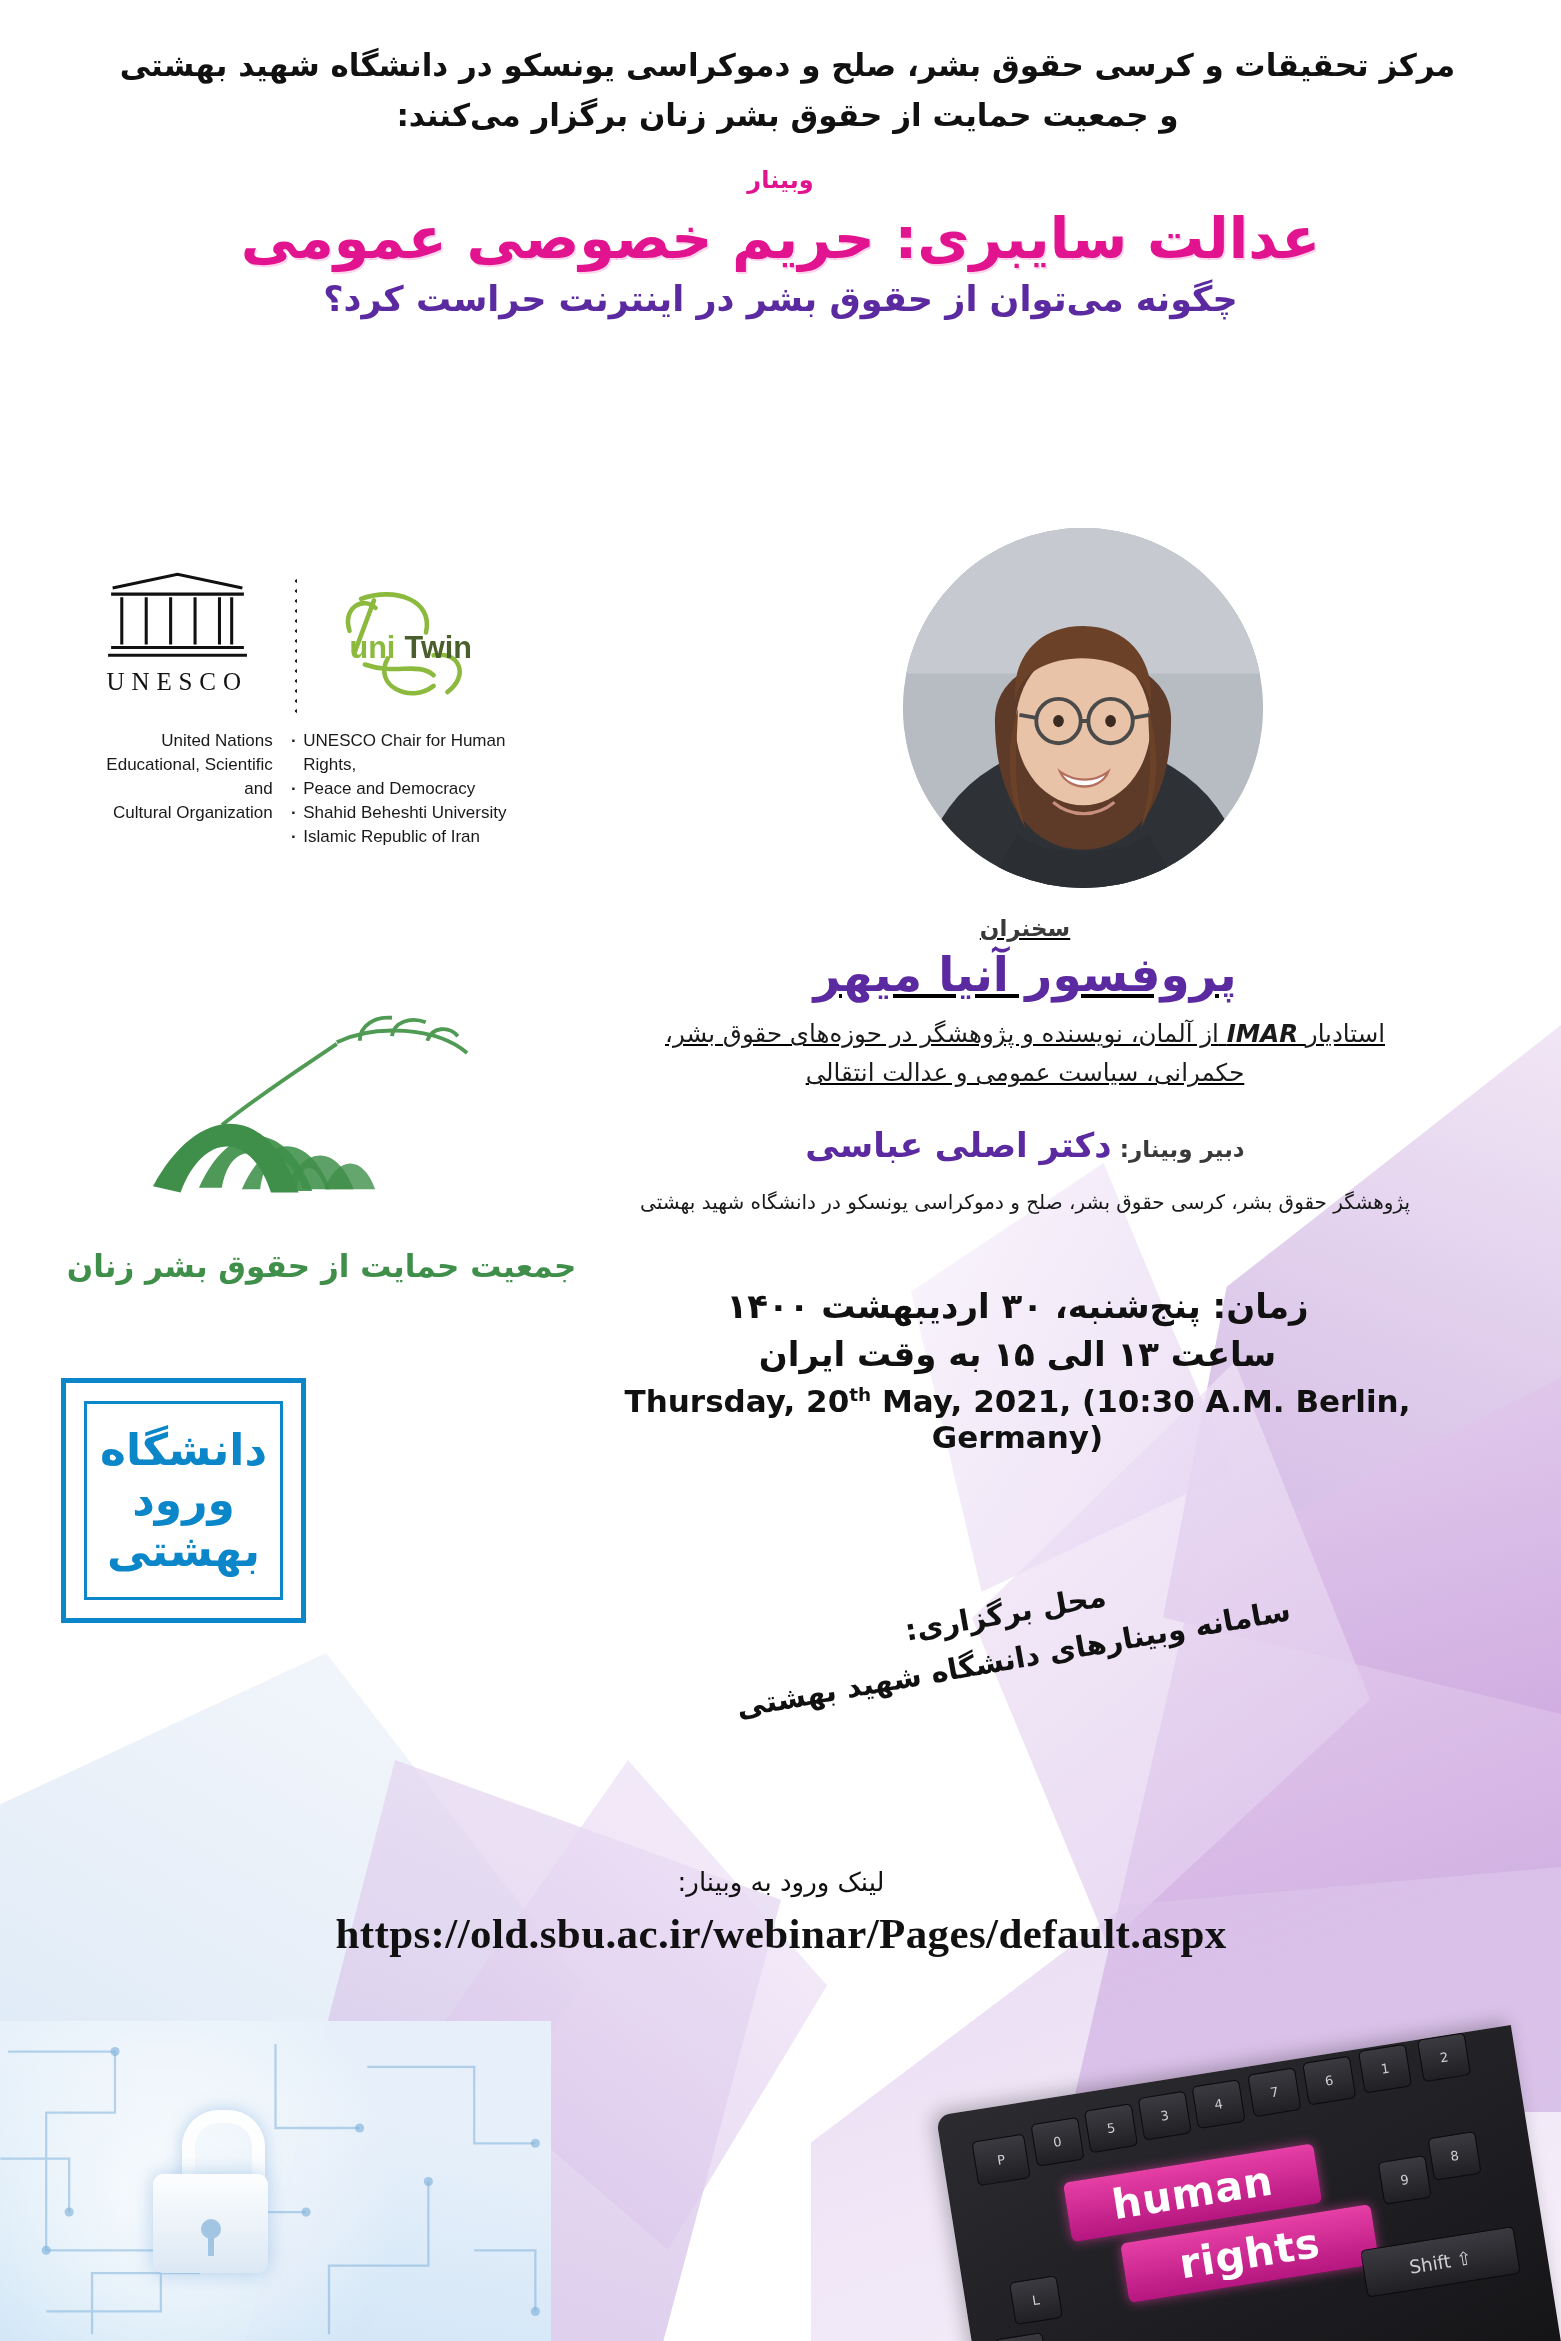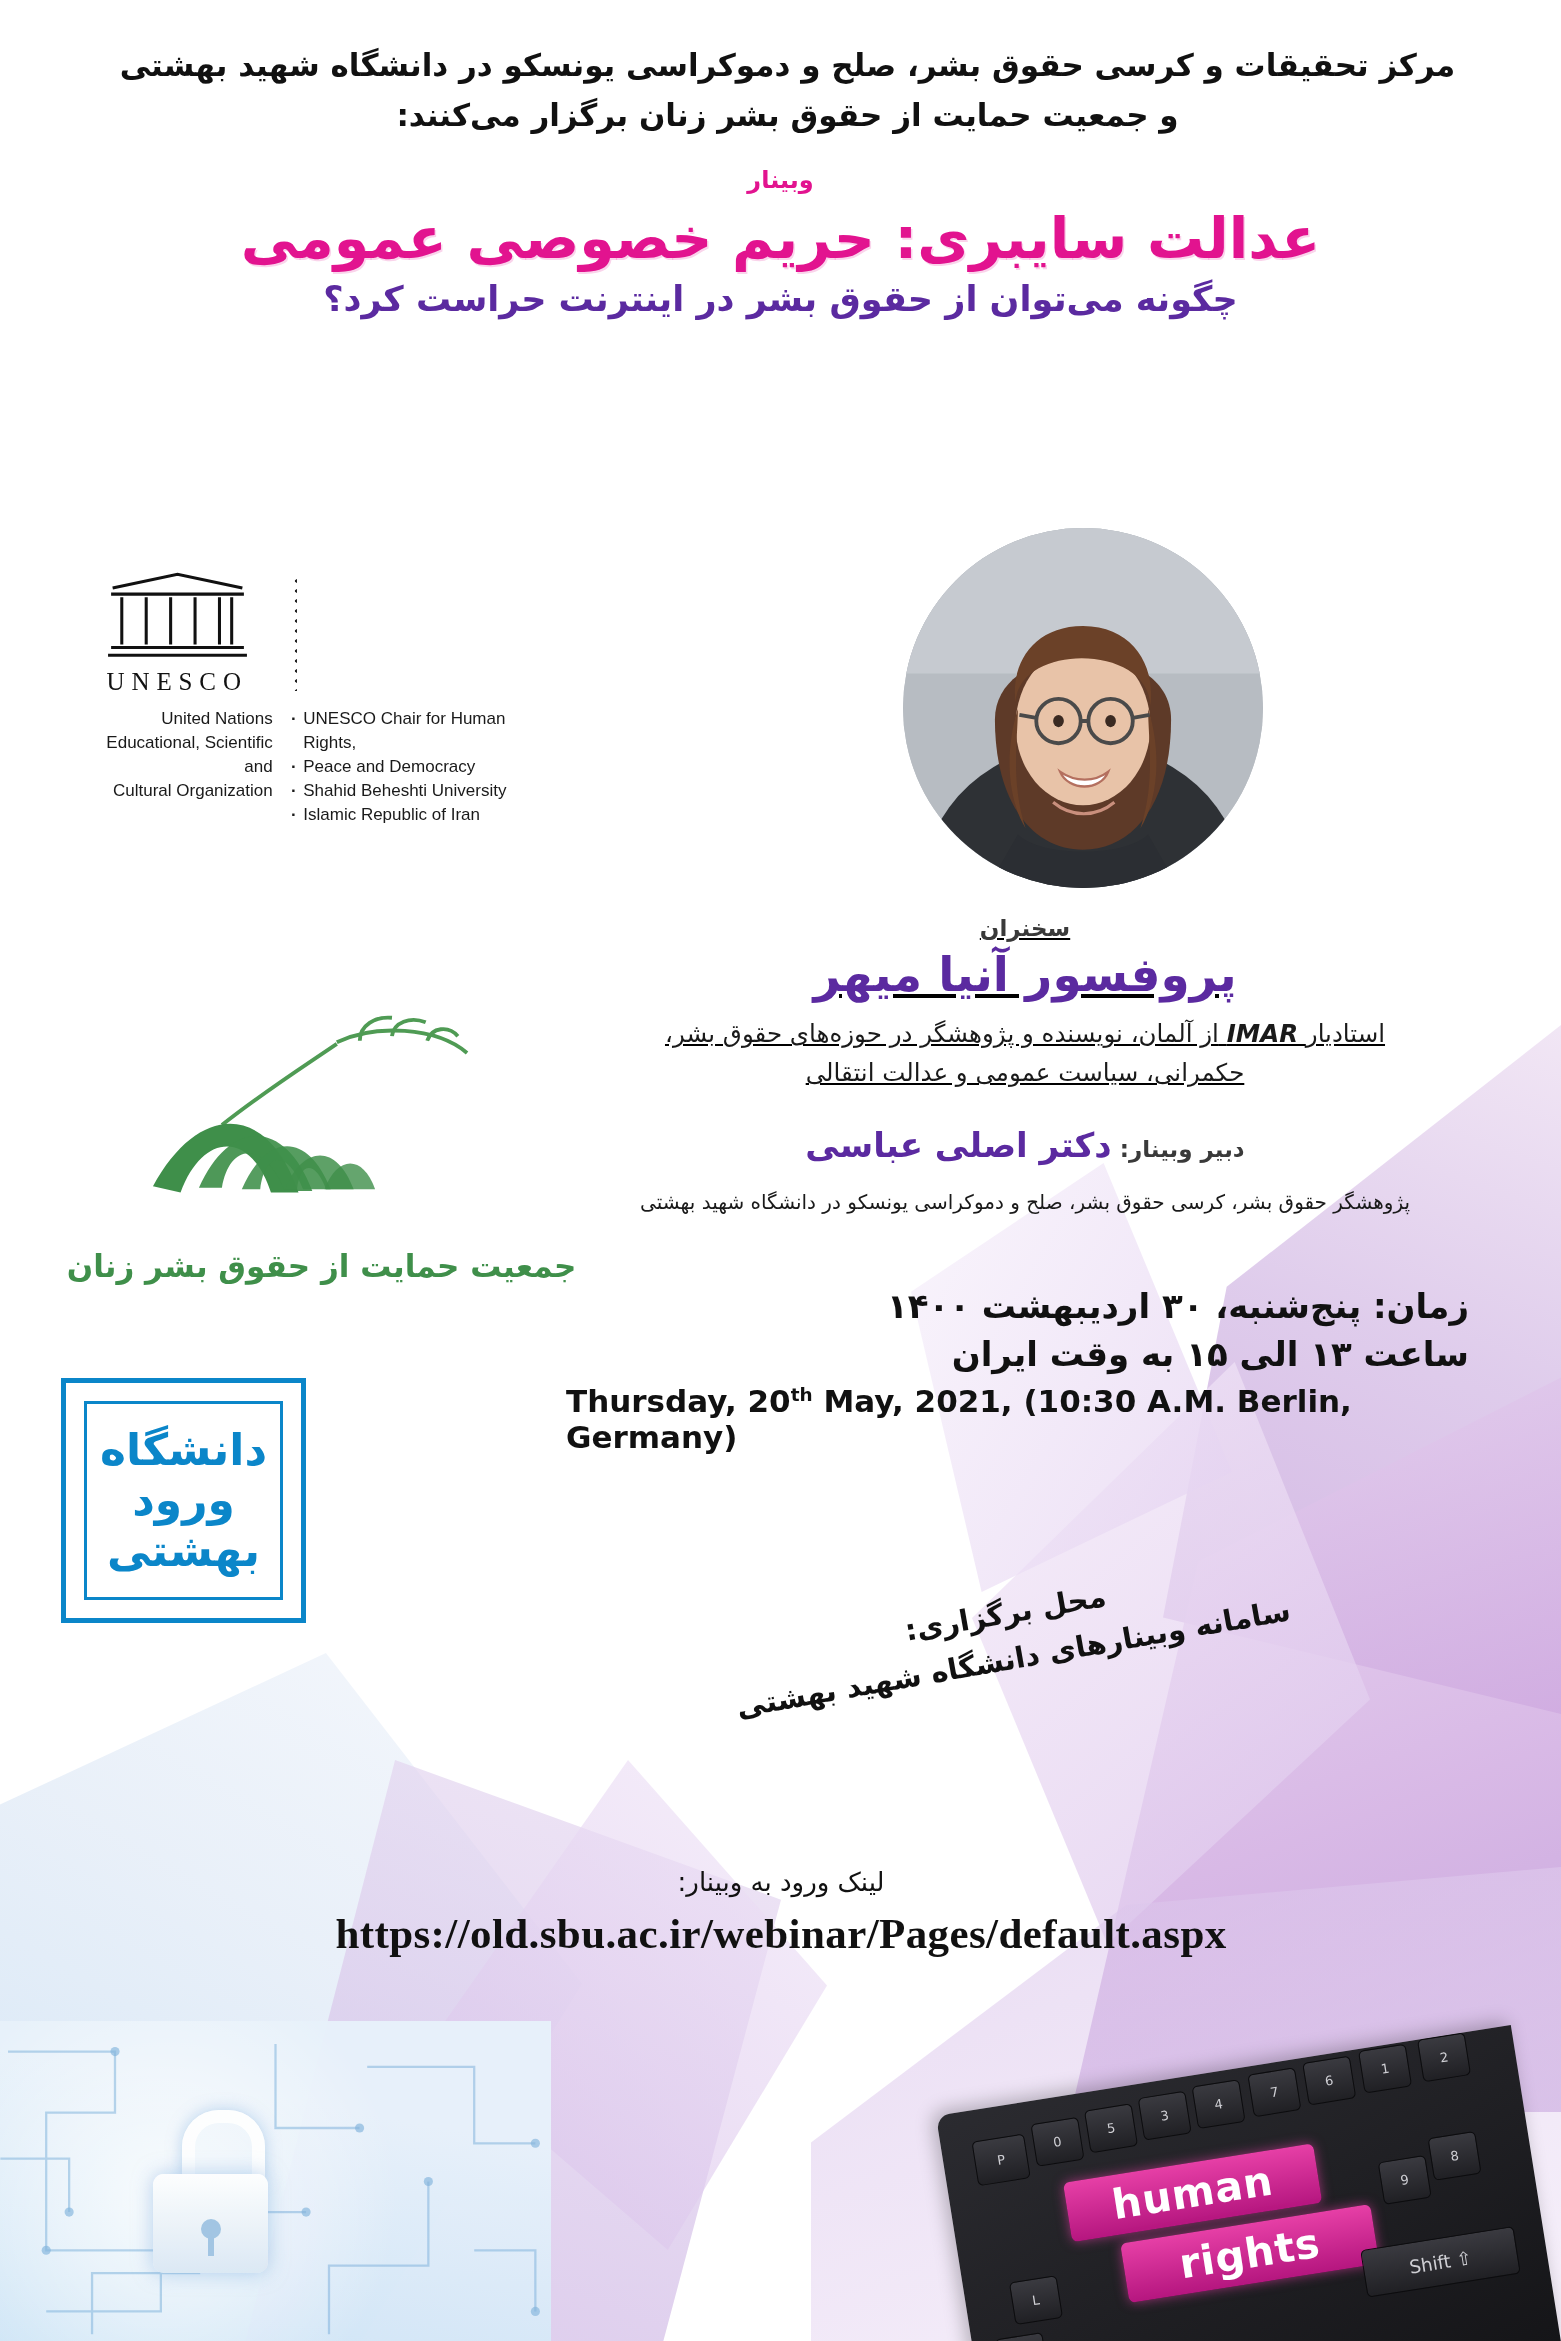--- a/index.html
+++ b/index.html
@@ -340,20 +340,21 @@
     margin-top: 25px;
     font-size: 20px;
     color: #1a1a1a;
   }
 
   .timing {
     position: absolute;
     right: 92px;
     top: 1286px;
     width: 903px;
+    text-align: center;
     font-weight: 700;
     color: #111;
   }
   .timing .t1 { font-size: 34px; }
   .timing .t2 { font-size: 34px; margin-top: 7.7px; }
   .timing .t3 {
     margin-top: 9.2px;
     font-size: 31px;
     direction: ltr;
     font-family: "DejaVu Sans", sans-serif;
@@ -477,20 +478,34 @@
               <path d="M22 34 V96 M54 34 V96 M86 34 V96 M118 34 V96 M150 34 V96 M166 34 V96"></path>
               <path d="M8 100 H182"></path>
               <path d="M4 110 H186"></path>
             </g>
           </svg>
           <div class="unesco-word">UNESCO</div>
         </div>
 
         <div class="dotline"></div>
 
+        <div class="unitwin">
+          <svg width="191" height="130" viewBox="0 0 250 170" aria-hidden="true">
+            <g fill="none" stroke="#8cba3f" stroke-width="6" stroke-linecap="round">
+              <path d="M55 18 C100 2, 150 20, 140 62"></path>
+              <path d="M40 60 C30 30, 58 14, 74 30"></path>
+              <path d="M72 20 L46 90"></path>
+              <path d="M90 96 C70 132, 120 156, 150 132"></path>
+              <path d="M150 92 C186 86, 196 120, 168 140"></path>
+              <path d="M60 104 C100 118, 130 100, 150 118"></path>
+            </g>
+            <text x="40" y="96" font-family="Liberation Sans, sans-serif" font-size="40" font-weight="700" fill="#8cba3f">uni</text>
+            <text x="112" y="96" font-family="Liberation Sans, sans-serif" font-size="40" font-weight="700" fill="#4b5f2c">Twin</text>
+          </svg>
+        </div>
       </div>
 
       <div class="unesco-caption-row">
         <div class="cap-left">
           <div>United Nations</div>
           <div>Educational, Scientific and</div>
           <div>Cultural Organization</div>
         </div>
         <div class="cap-right">
           <div>UNESCO Chair for Human Rights,</div>

